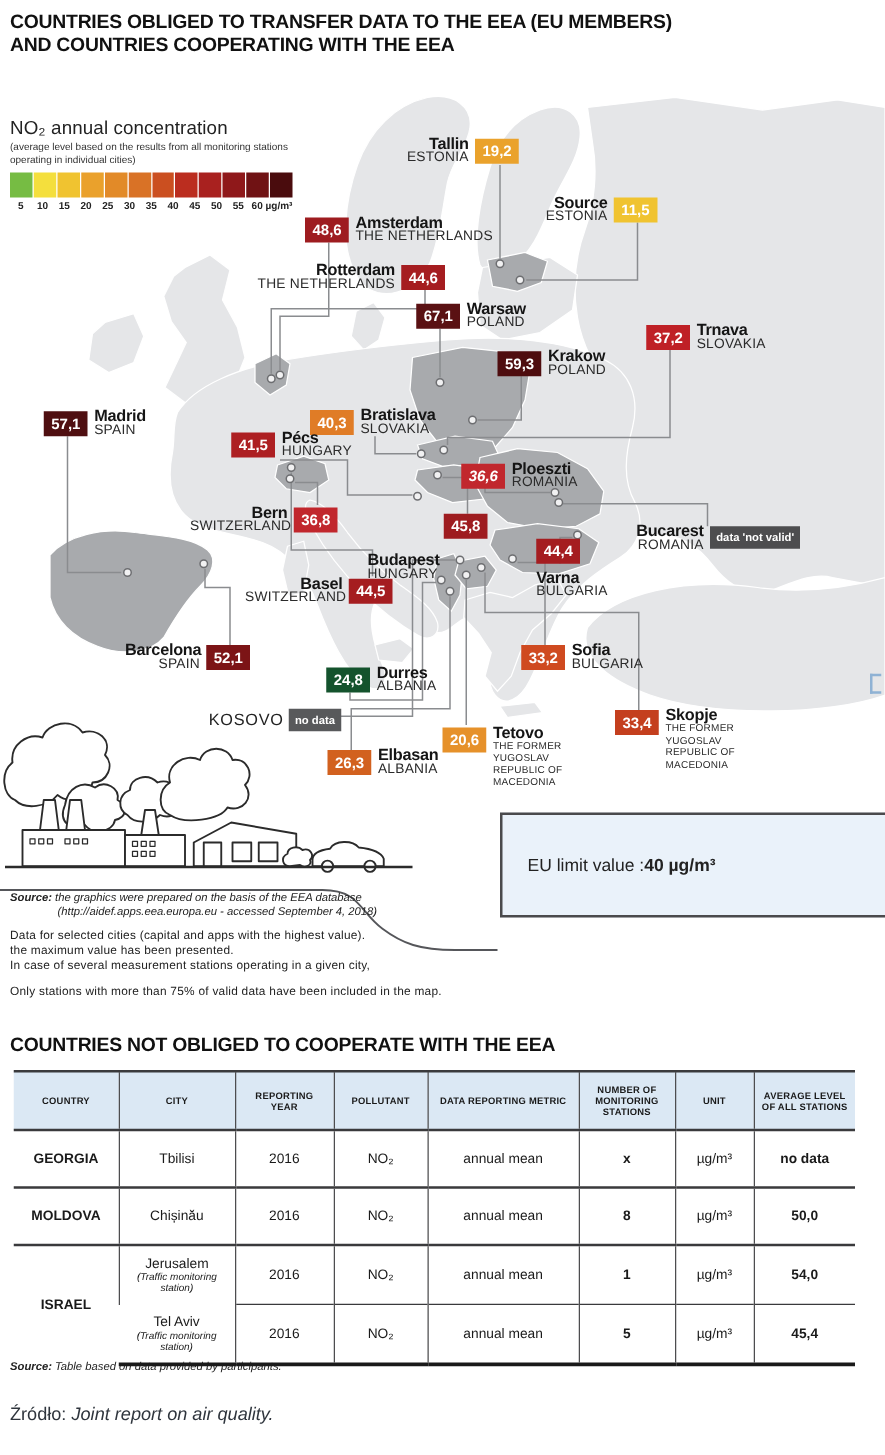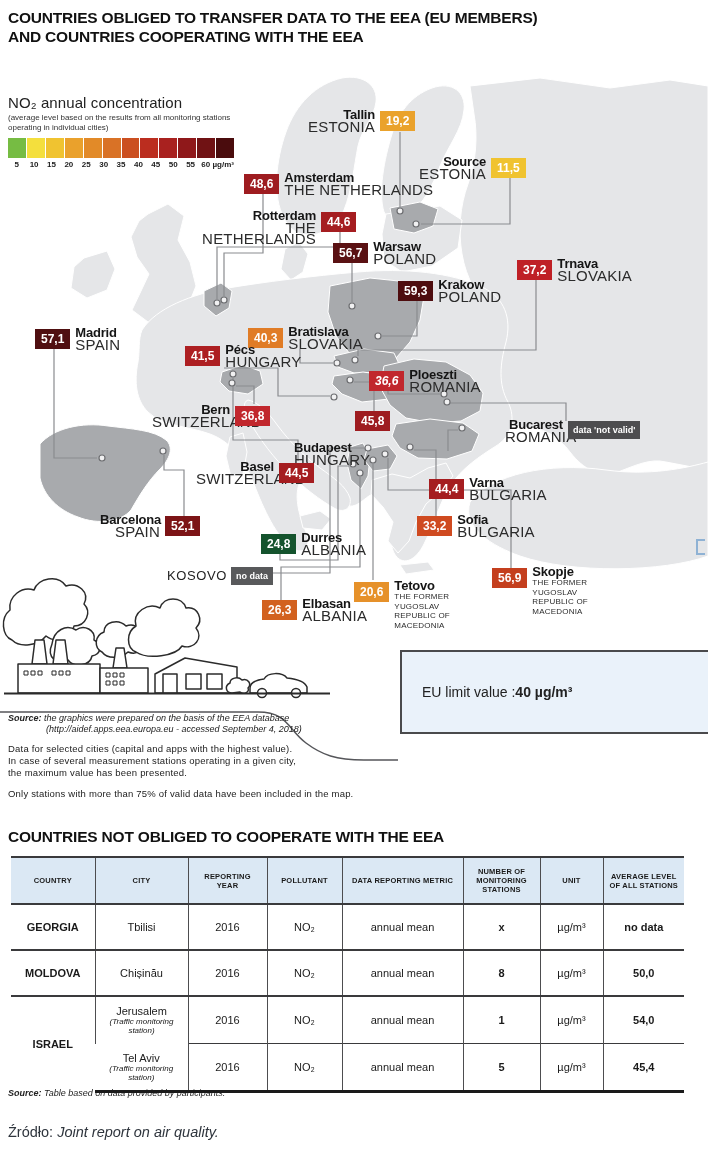--- a/index.html
+++ b/index.html
@@ -18,21 +18,21 @@
   .ticks{display:flex;width:226px;margin-top:2px;}
   .tick{flex:1;font-size:8px;font-weight:bold;text-align:center;color:#222;}
   .tick.last{white-space:nowrap;text-align:left;padding-left:2px;}
 
   
   #mapsvg{position:absolute;left:0;top:0;z-index:1;}
   .city{position:absolute;display:flex;gap:5px;align-items:flex-start;z-index:3;}
   .city .txt{display:flex;flex-direction:column;line-height:11px;}
   .city.br .txt{text-align:right;}
   .cname{font-size:13px;font-weight:bold;color:#151515;letter-spacing:-0.2px;}
-  .ccountry{font-size:15px;color:#2b2b2b;letter-spacing:0.2px;margin-top:1px;}
+  .ccountry{font-size:11px;color:#2b2b2b;letter-spacing:0.2px;margin-top:1px;}
   .badge{font-size:12px;font-weight:bold;color:#fff;padding:3px 6px;margin-top:2px;white-space:nowrap;height:14px;line-height:14px;}
   .badge.sm{font-size:9px;height:10px;line-height:10px;padding:4px 5px;}
   .city.narrow .ccountry{font-size:8px;width:72px;line-height:9.5px;}
   .cname-reg{font-size:13px;color:#222;letter-spacing:0.6px;text-align:center;}
   .city.kv{align-items:center;gap:4px;}
 
   
   .eubox{position:absolute;left:400px;top:650px;width:288px;height:80px;background:#eaf2fa;border:2px solid #4a4a4c;z-index:3;display:flex;align-items:center;padding-left:20px;font-size:14px;color:#222;}
   .eubox b{font-weight:bold;}
 
@@ -257,21 +257,21 @@
       </span>
   </div>
   <div class="city br" style="left:200px;top:210px;">
     <span class="txt" style="width:116px;">
         <span class="cname">Rotterdam</span>
         <span class="ccountry">THE NETHERLANDS</span>
       </span>
     <span class="badge" style="background-color: rgb(165, 29, 32);">44,6</span>
   </div>
   <div class="city bl" style="left:333px;top:241px;">
-    <span class="badge" style="background-color: rgb(90, 17, 19);">56,7</span>
+    <span class="badge" style="background-color: rgb(90, 17, 19);">67,1</span>
     <span class="txt">
         <span class="cname">Warsaw</span>
         <span class="ccountry">POLAND</span>
       </span>
   </div>
   <div class="city bl" style="left:398px;top:279px;">
     <span class="badge" style="background-color: rgb(78, 13, 15);">59,3</span>
     <span class="txt">
         <span class="cname">Krakow</span>
         <span class="ccountry">POLAND</span>
@@ -326,21 +326,21 @@
         <span class="ccountry">ROMANIA</span>
       </span>
   </div>
   <div class="city br" style="left:505px;top:419px;">
     <span class="txt" style="width:58px;">
         <span class="cname">Bucarest</span>
         <span class="ccountry">ROMANIA</span>
       </span>
     <span class="badge sm" style="background-color: rgb(77, 77, 79);">data 'not valid'</span>
   </div>
-  <div class="city bl" style="left:429px;top:477px;">
+  <div class="city bl" style="left:429px;top:429px;flex-direction:column;">
     <span class="badge" style="background-color: rgb(165, 29, 32);">44,4</span>
     <span class="txt">
         <span class="cname">Varna</span>
         <span class="ccountry">BULGARIA</span>
       </span>
   </div>
   <div class="city br" style="left:196px;top:461px;">
     <span class="txt" style="width:78px;">
         <span class="cname">Basel</span>
         <span class="ccountry">SWITZERLAND</span>
@@ -366,21 +366,21 @@
     <span class="txt">
         <span class="cname">Durres</span>
         <span class="ccountry">ALBANIA</span>
       </span>
   </div>
   <div class="city kv" style="left:167px;top:565px;">
     <span class="cname-reg">KOSOVO</span>
     <span class="badge sm" style="background-color: rgb(88, 89, 91);">no data</span>
   </div>
   <div class="city bl narrow" style="left:492px;top:566px;">
-    <span class="badge" style="background-color: rgb(196, 63, 30);">56,9</span>
+    <span class="badge" style="background-color: rgb(196, 63, 30);">33,4</span>
     <span class="txt">
         <span class="cname">Skopje</span>
         <span class="ccountry">THE FORMER YUGOSLAV REPUBLIC OF MACEDONIA</span>
       </span>
   </div>
   <div class="city bl narrow" style="left:354px;top:580px;">
     <span class="badge" style="background-color: rgb(230, 145, 42);">20,6</span>
     <span class="txt">
         <span class="cname">Tetovo</span>
         <span class="ccountry">THE FORMER YUGOSLAV REPUBLIC OF MACEDONIA</span>
@@ -399,22 +399,22 @@
     <b>40 µg/m³</b>
   </div>
 
   <div class="blue-glyph"></div>
 
   <div class="notes">
     <div class="src1"><b>Source:</b><span> the graphics were prepared on the basis of the EEA database</span></div>
     <div class="src2">(http://aidef.apps.eea.europa.eu - accessed September 4, 2018)</div>
     <div class="para1">
       <div>Data for selected cities (capital and apps with the highest value).</div>
+      <div>the maximum value has been presented.</div>
       <div>In case of several measurement stations operating in a given city,</div>
-      <div>the maximum value has been presented.</div>
     </div>
     <div class="para2">Only stations with more than 75% of valid data have been included in the map.</div>
   </div>
 
   <div class="h2">COUNTRIES NOT OBLIGED TO COOPERATE WITH THE EEA</div>
 
   <table class="tbl">
     <colgroup>
       <col style="width:84px">
         <col style="width:93px">

